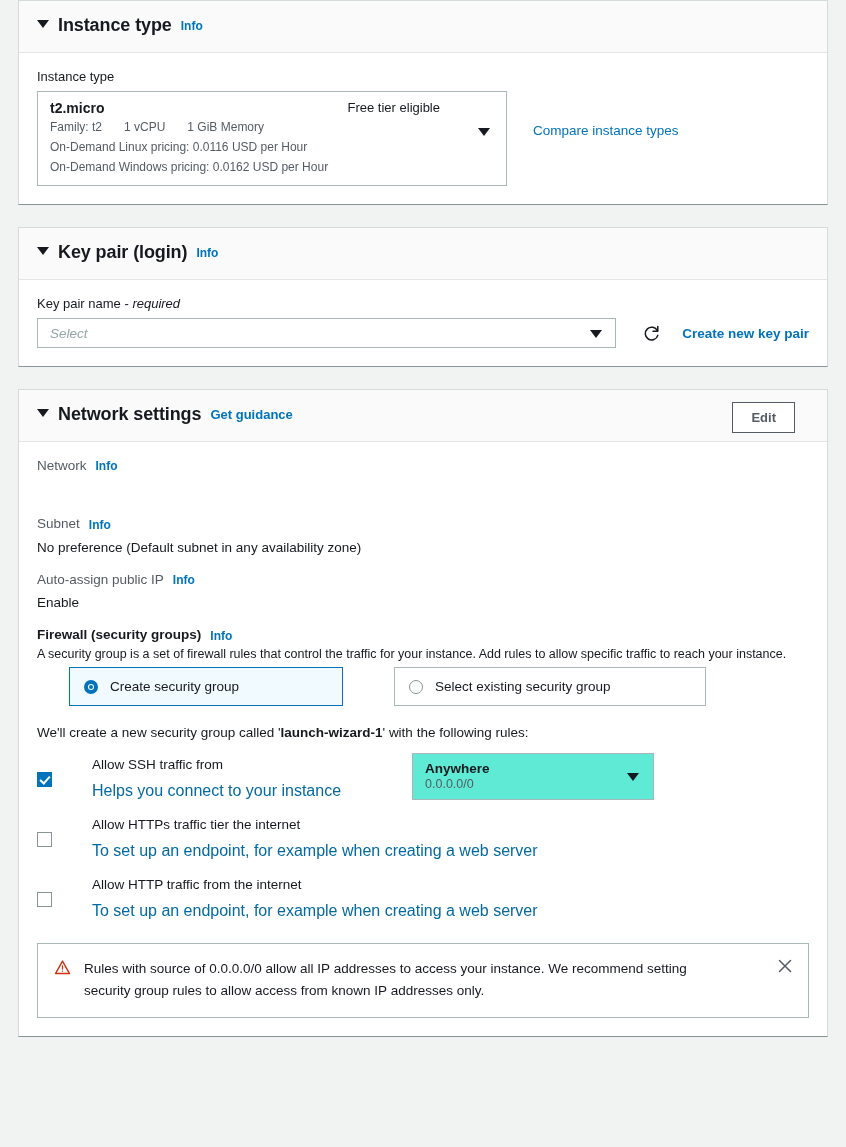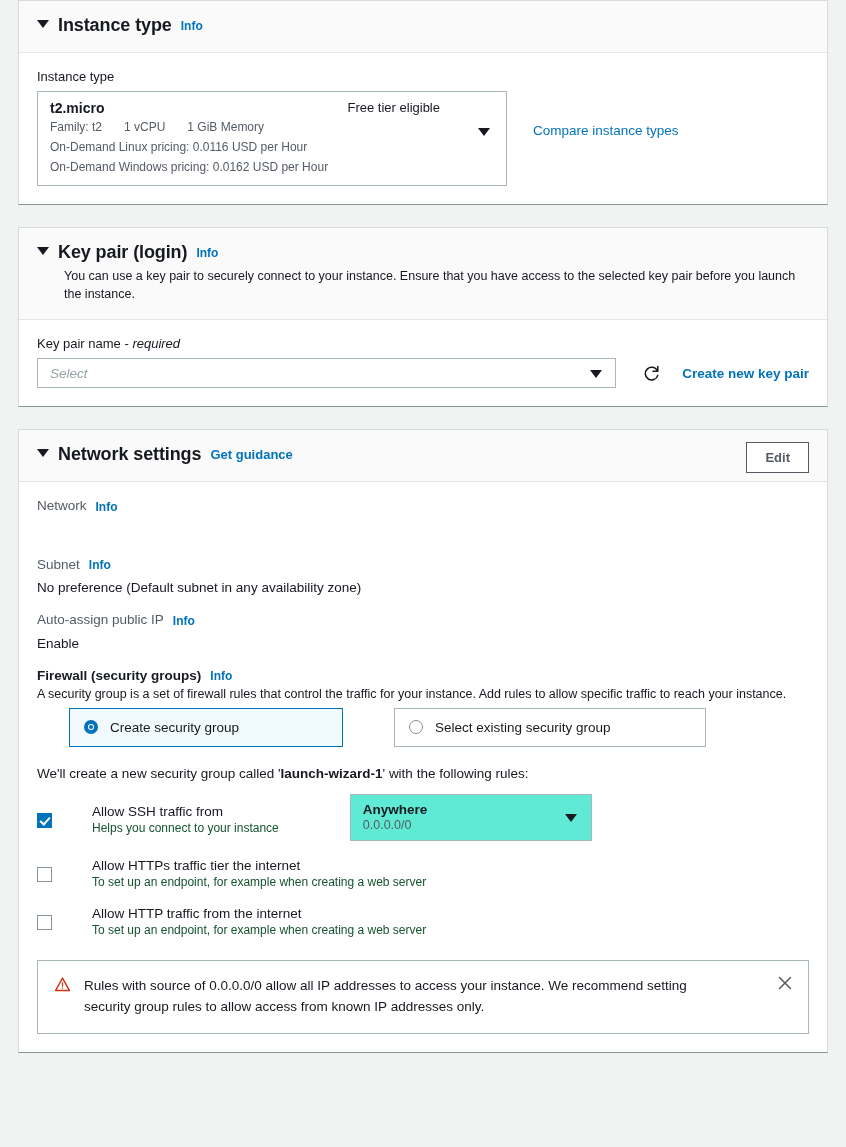--- a/index.html
+++ b/index.html
@@ -71,21 +71,21 @@
   .header-desc {
     font-size: 12.5px;
     color: #16191f;
     line-height: 1.45;
     margin: 4px 0 0 27px;
     max-width: 740px;
   }
 
   .edit-btn {
     position: absolute;
-    right: 18px;
+    right: 32px;
     top: 12px;
     background: #ffffff;
     border: 1px solid #545b64;
     color: #545b64;
     font-weight: bold;
     font-size: 13px;
     padding: 7px 18px;
     cursor: pointer;
     font-family: "Liberation Sans", sans-serif;
   }
@@ -230,21 +230,21 @@
     content: "";
     position: absolute;
     left: 4px; top: 1px;
     width: 4px; height: 8px;
     border: solid #fff;
     border-width: 0 2px 2px 0;
     transform: rotate(42deg);
   }
   .rule-text-wrap { flex: 0 0 auto; }
   .rule-label { font-size: 13.5px; color: #16191f; }
-  .rule-sub { font-size: 12px; color: #14532d; margin-top: 2px; }
+  .rule-sub { font-size: 16px; color: #0369a1; margin-top: 10px; }
 
   .anywhere-select {
     width: 242px;
     border: 1px solid #aab7b8;
     background: #5eead4;
     padding: 7px 12px 8px 12px;
     margin-left: 43px;
     margin-top: -4px;
     position: relative;
     cursor: pointer;
@@ -303,21 +303,20 @@
           <span class="dd-caret it-caret"></span>
         </div>
         <a class="compare-link">Compare instance types</a>
       </div>
     </div>
   </div>
 
   <div class="card">
     <div class="card-header">
       <span class="caret"></span><span class="card-title">Key pair (login)</span><a class="info-link">Info</a>
-      <div class="header-desc">You can use a key pair to securely connect to your instance. Ensure that you have access to the selected key pair before you launch the instance.</div>
     </div>
     <div class="card-body">
       <div class="field-label"><span>Key pair name - </span><span class="req">required</span></div>
       <div class="kp-row">
         <div class="kp-select">
           <span class="kp-placeholder">Select</span>
           <span class="dd-caret kp-caret"></span>
         </div>
         <span class="refresh-icon">
           <svg width="19" height="19" viewBox="0 0 20 20" fill="none">

